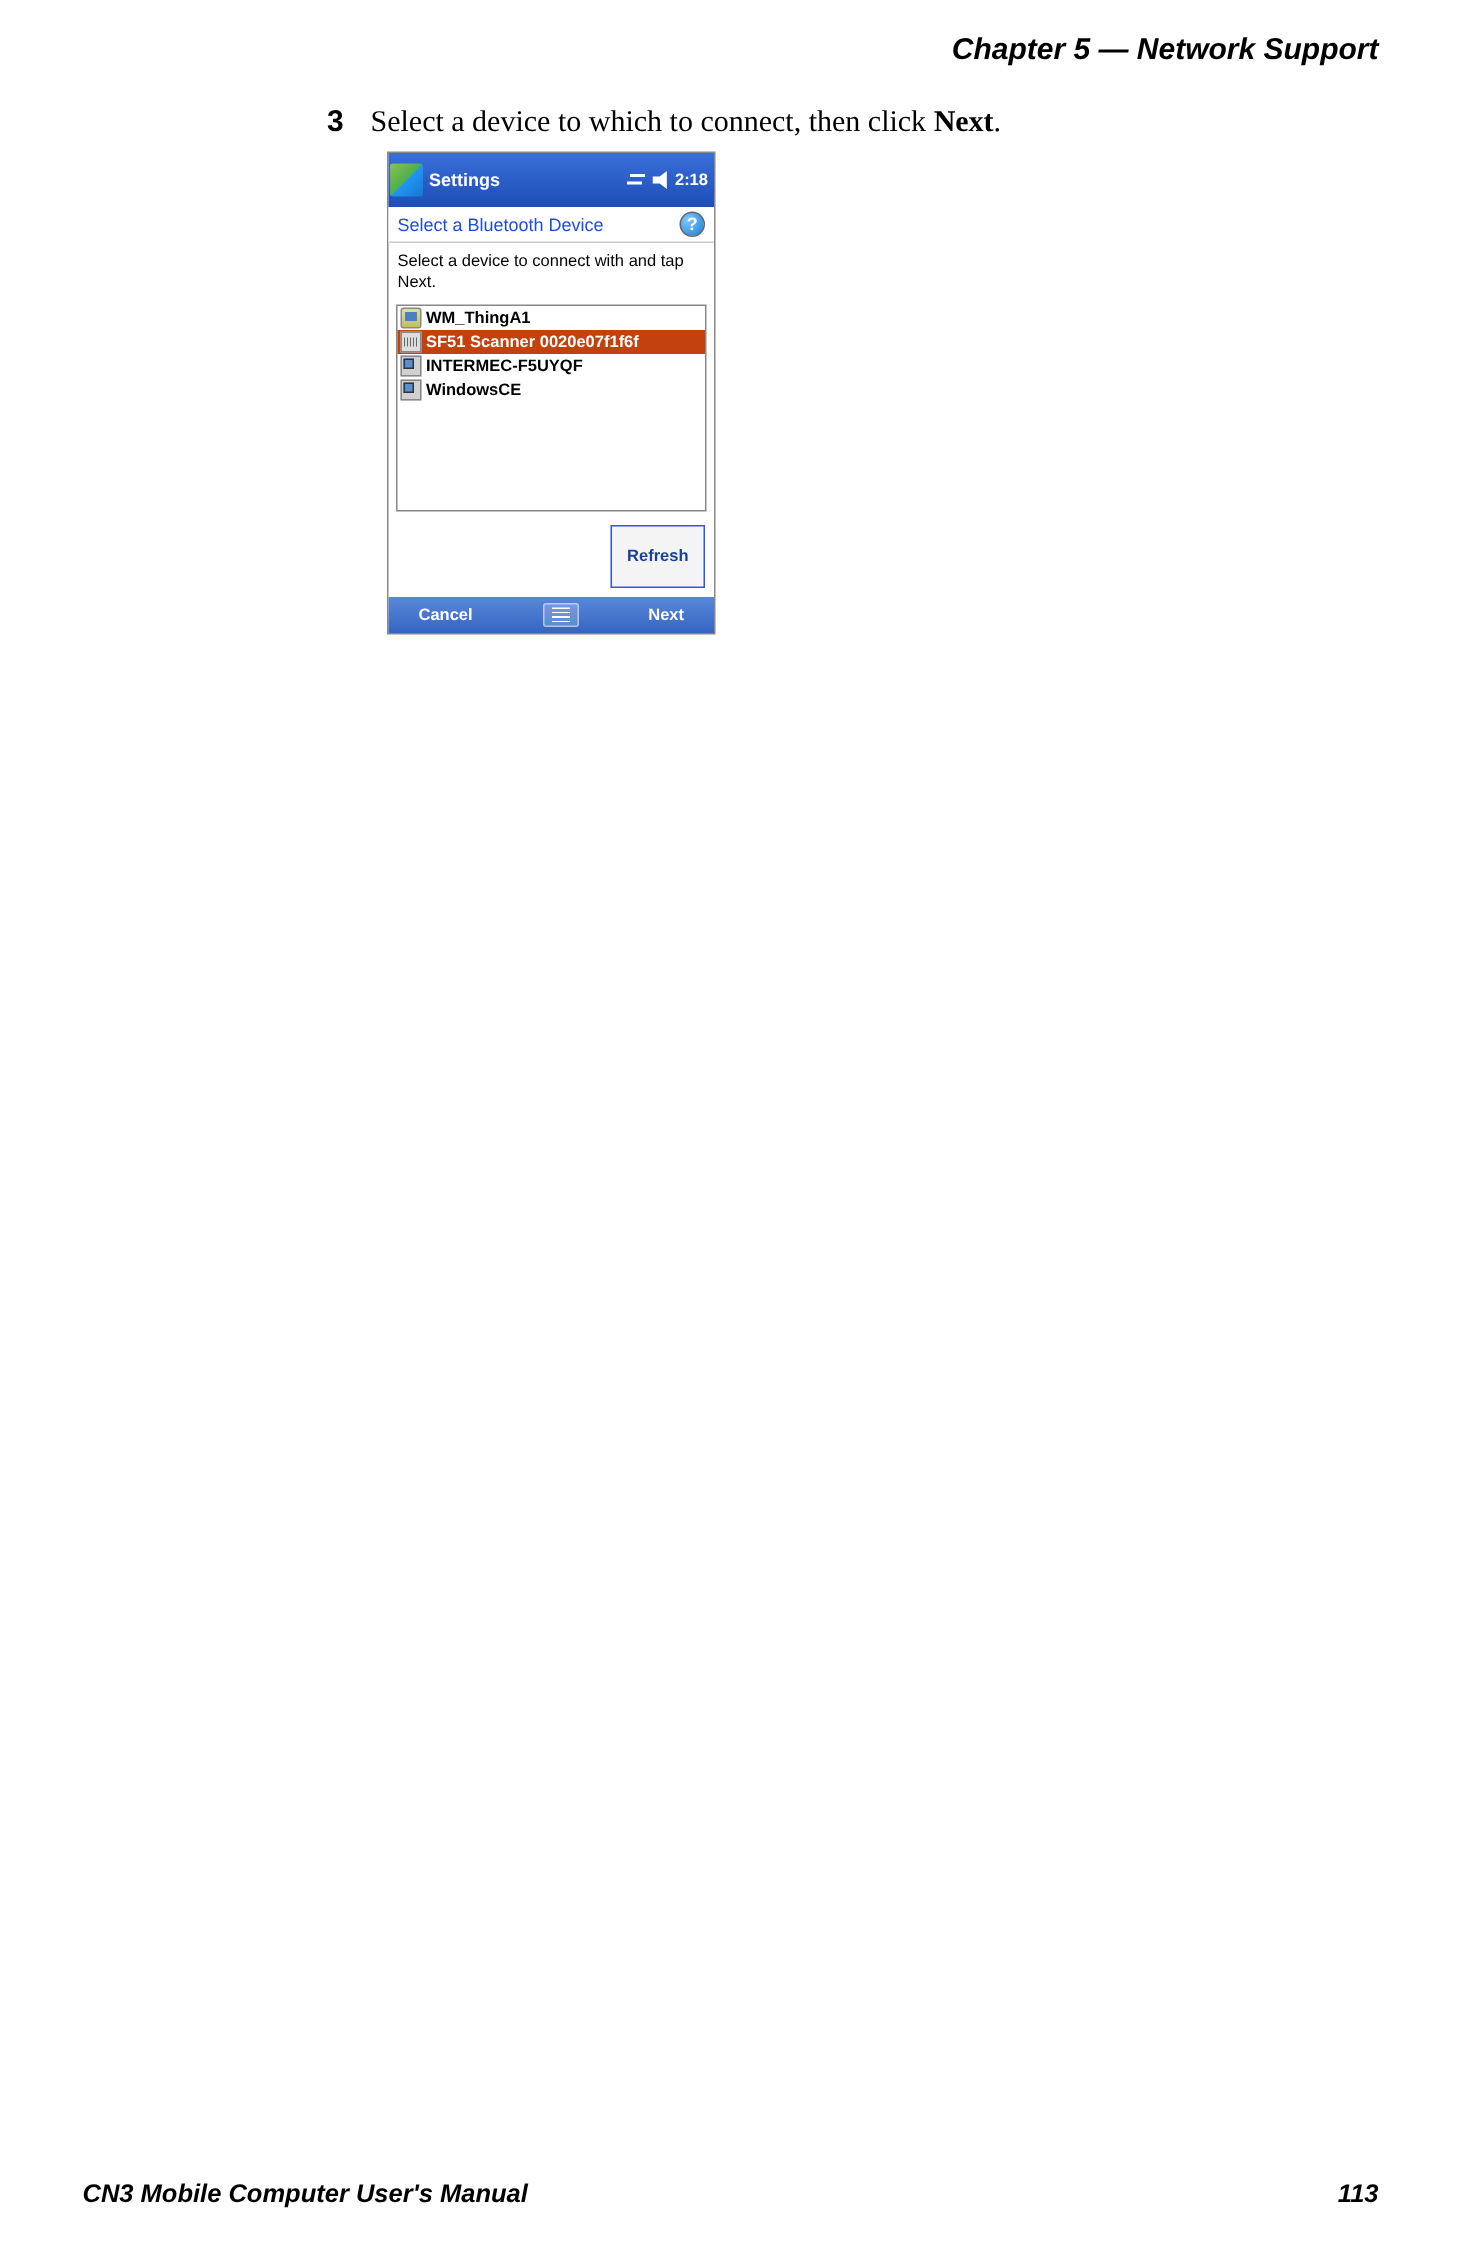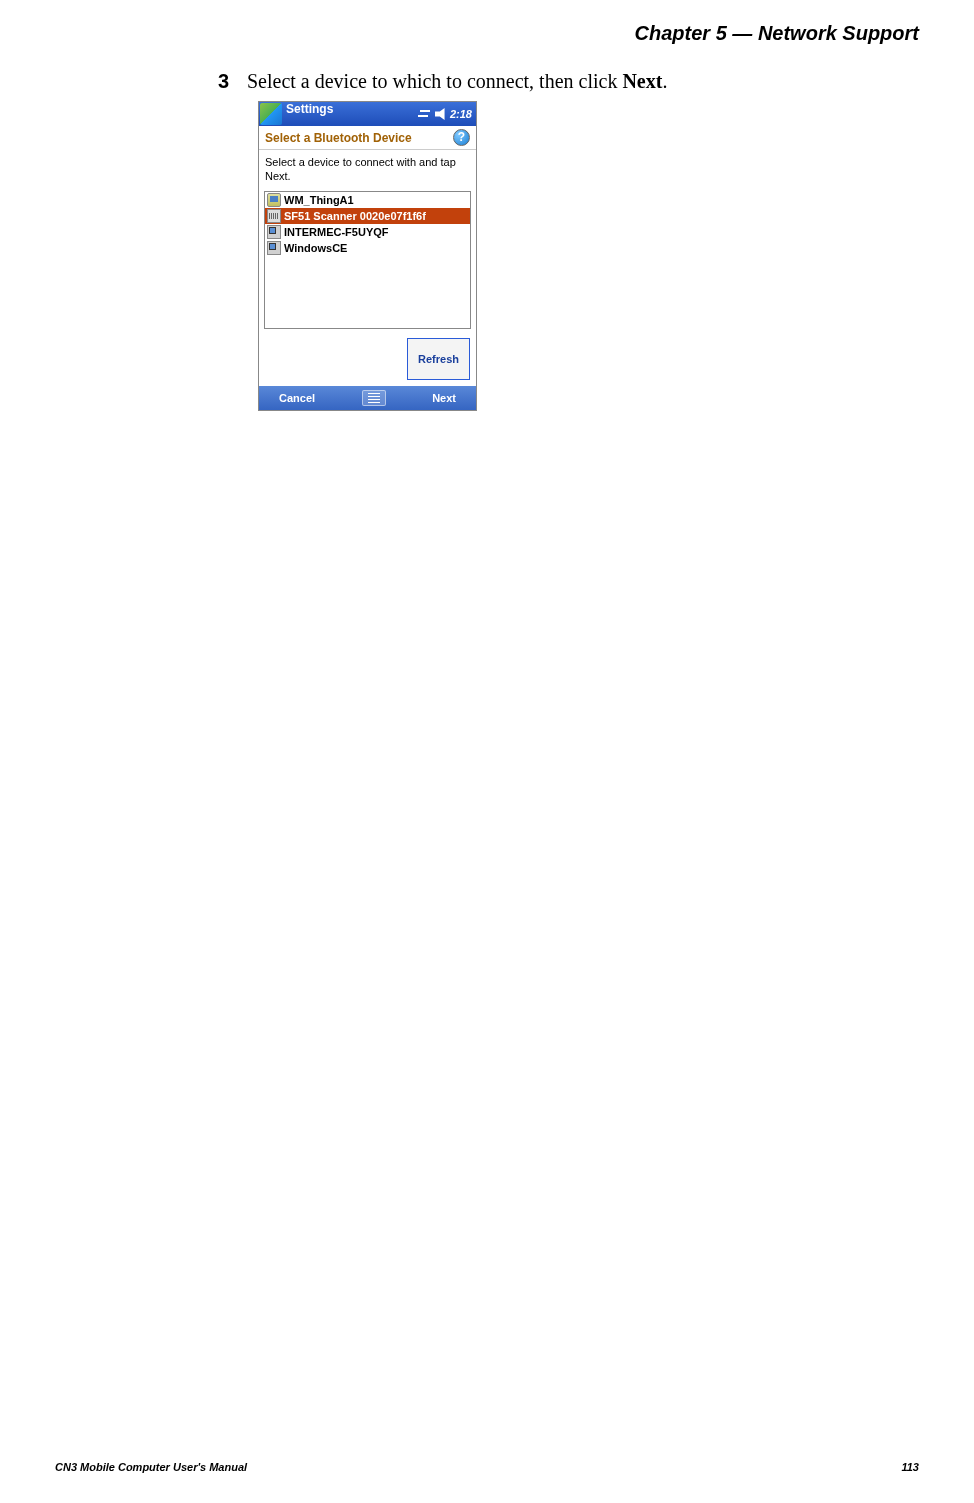--- a/index.html
+++ b/index.html
@@ -22,21 +22,21 @@
     .footer {
       position: absolute;
       bottom: 30px;
       left: 55px;
       right: 55px;
       display: flex;
       justify-content: space-between;
       font-family: Arial, sans-serif;
       font-style: italic;
       font-weight: bold;
-      font-size: 11px;
+      font-size: 17px;
     }
     .content {
       position: absolute;
       left: 218px;
       top: 70px;
       width: 700px;
     }
     .step-line {
       font-size: 20px;
       margin-bottom: 8px;
@@ -51,41 +51,41 @@
     
     .screenshot {
       margin-left: 40px;
       width: 219px;
       border: 1px solid #888;
       background: white;
       font-family: Tahoma, Arial, sans-serif;
       font-size: 11px;
     }
     .titlebar {
-      height: 24px;
+      height: 36px;
       background: linear-gradient(to bottom, #3a6fd8, #1e4db8);
       display: flex;
+      align-items: center;
       color: white;
       font-weight: bold;
       font-size: 12px;
     }
     .start-flag {
       width: 22px;
       height: 22px;
       margin: 1px 4px 1px 1px;
       background: linear-gradient(135deg, #8bc34a 0%, #4caf50 50%, #2196f3 50%, #1976d2 100%);
       border-radius: 2px;
     }
     .titlebar-title { flex: 1; }
     .status-icons {
       display: flex;
       align-items: center;
       gap: 3px;
       padding-right: 4px;
-      font-style: italic;
     }
     .conn-icon {
       width: 14px; height: 12px;
       position: relative;
     }
     .conn-icon::before, .conn-icon::after {
       content: '';
       position: absolute;
       width: 10px; height: 2px;
       background: white;
@@ -101,22 +101,22 @@
     
     .subtitle-bar {
       background: white;
       padding: 3px 6px;
       display: flex;
       justify-content: space-between;
       align-items: center;
       border-bottom: 1px solid #ccc;
     }
     .subtitle-text {
-      color: #a16207;
-      font-weight: bold;
+      color: #1d4ed8;
+      font-weight: normal;
       font-size: 12px;
       text-align: center;
     }
     .help-icon {
       width: 17px; height: 17px;
       border-radius: 50%;
       background: radial-gradient(circle at 30% 30%, #7fc9ff, #1a7fd4);
       border: 1px solid #666;
       color: white;
       font-weight: bold;

